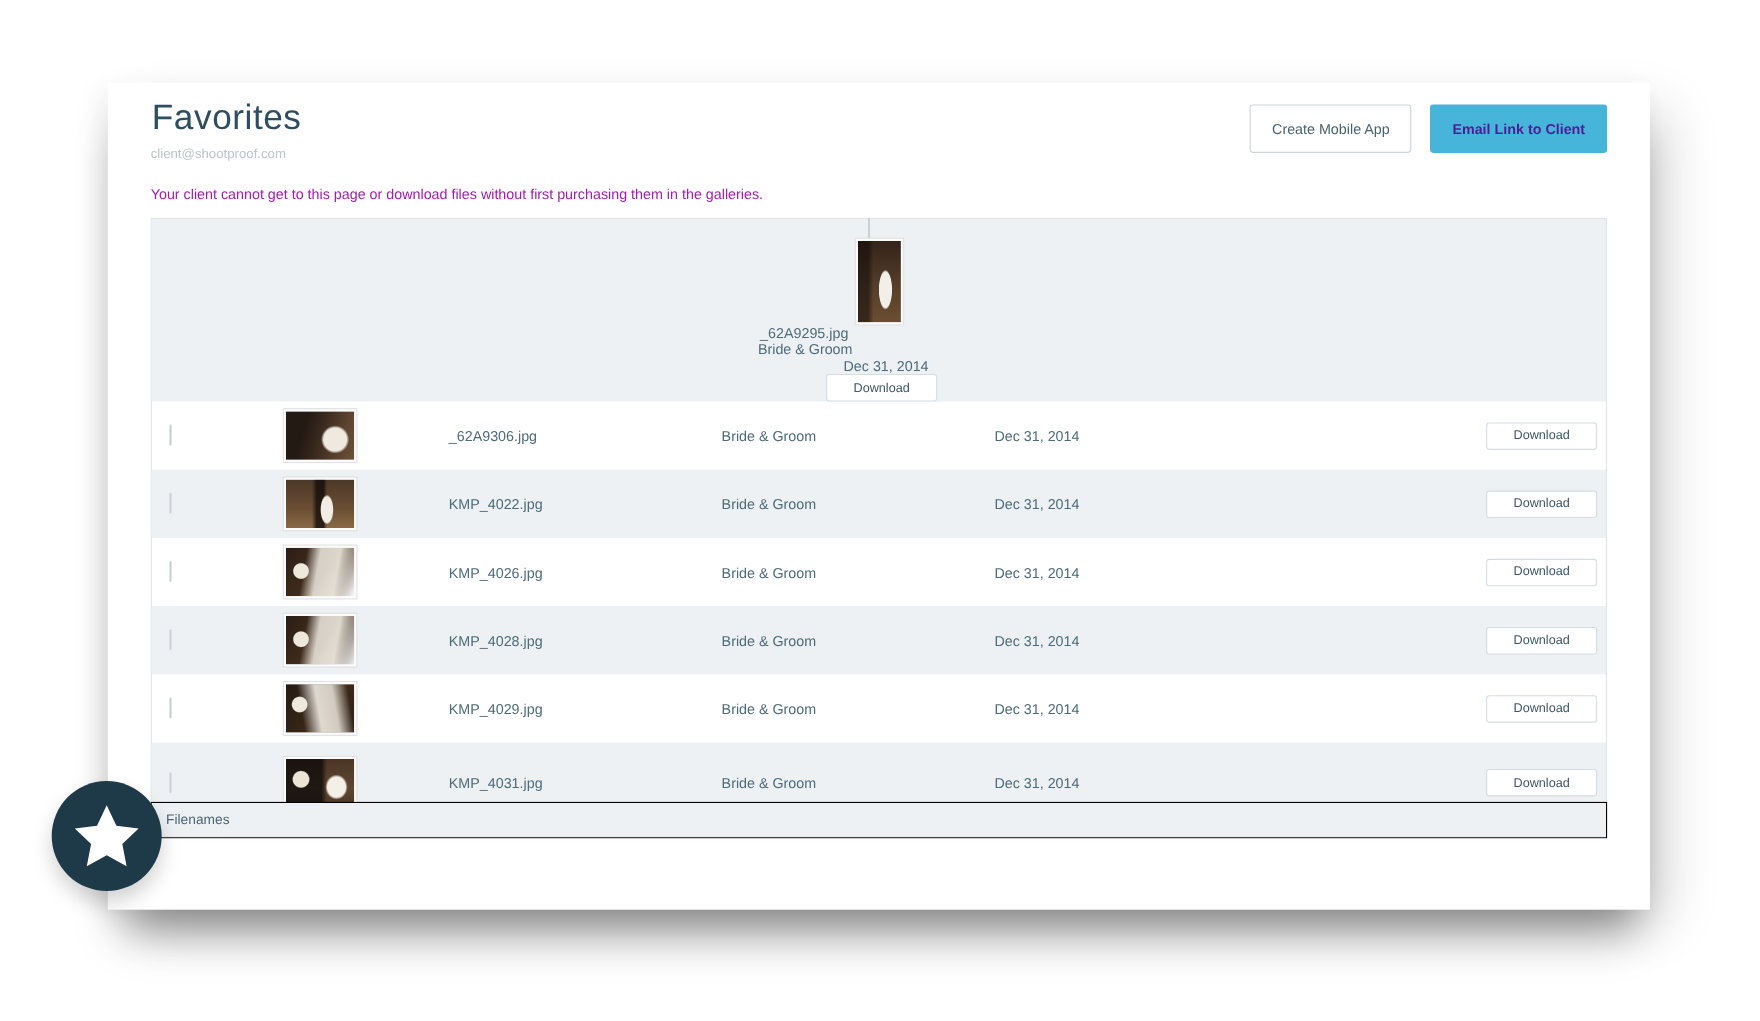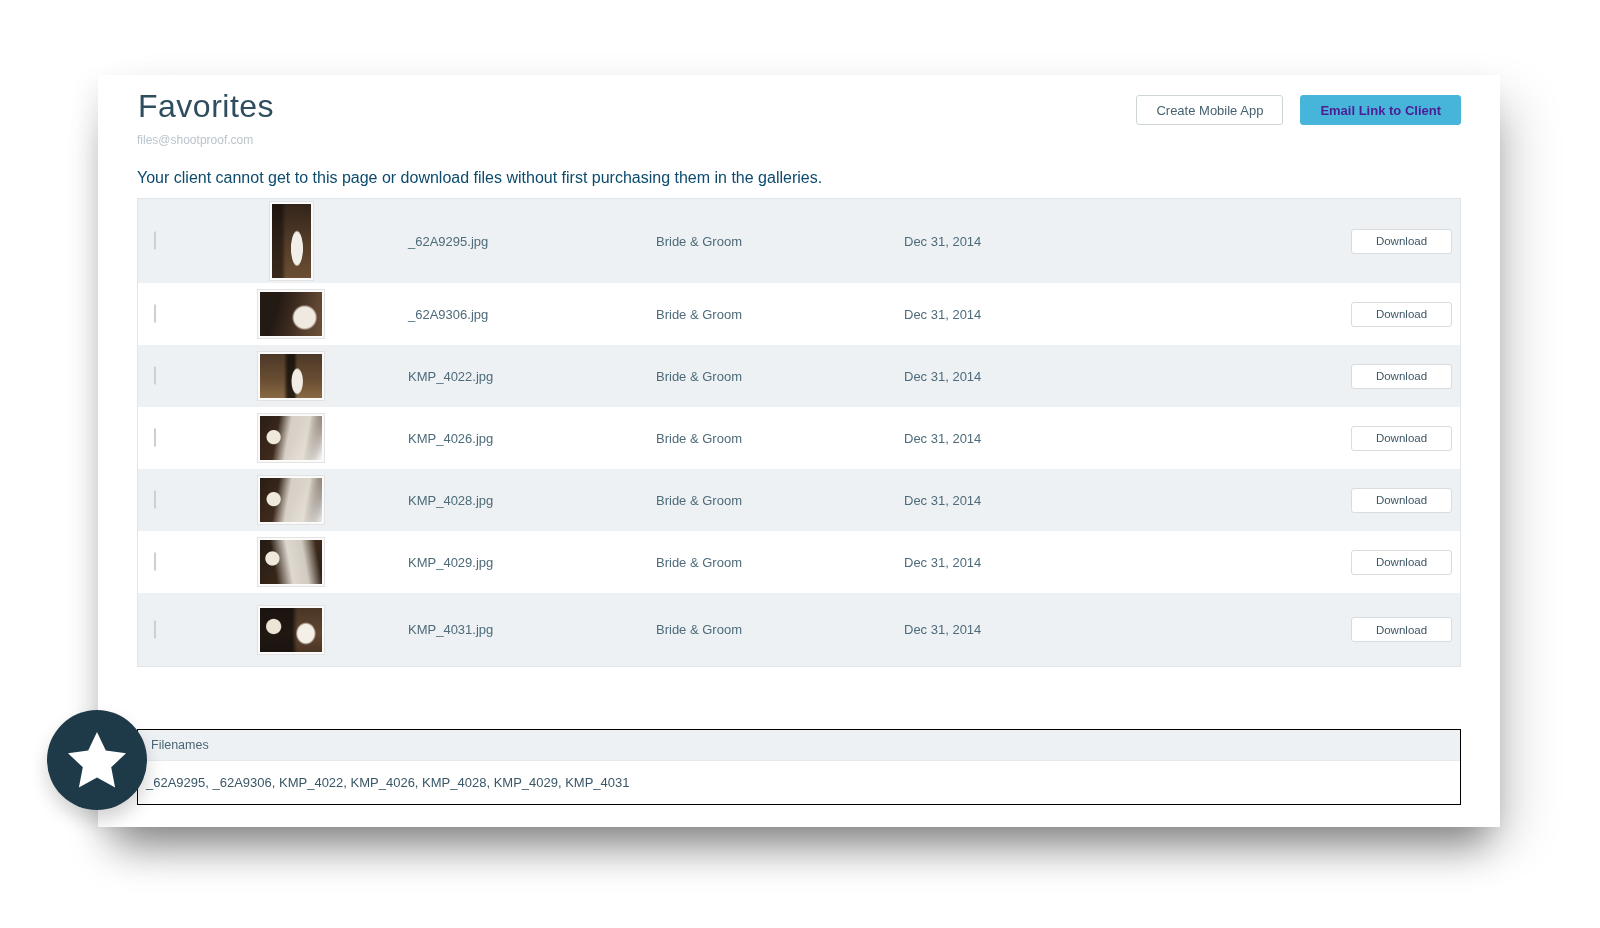--- a/index.html
+++ b/index.html
@@ -29,49 +29,49 @@
   }
   .page-subtitle {
     position: absolute; left: 39px; top: 58px;
     font-size: 12px; color: #bac4cb;
   }
   .top-actions {
     position: absolute; right: 39px; top: 20px;
     display: flex; gap: 17px;
   }
   .btn {
-    height: 30px; border-radius: 3px;
+    height: 44px; border-radius: 3px;
     font-size: 13px; padding: 4px 19px;
     display: inline-flex; align-items: center; justify-content: center;
     cursor: pointer; font-family: inherit;
   }
   .btn-outline {
     background: #ffffff; border: 1px solid #cdd5d9; color: #47616f;
   }
   .btn-primary {
     background: #47b4da; border: 1px solid #47b4da;
     color: #4c1d95; font-weight: bold;
   }
 
   .note {
     position: absolute; left: 39px; top: 94px;
-    font-size: 16px; color: #0c4a6e;
+    font-size: 13px; color: #a21caf;
   }
 
   
   .fav-table {
     position: absolute; left: 39px; top: 123px;
     width: 1324px;
     border: 1px solid #dfe5e8;
     background: #ffffff;
   }
   .t-row { display: flex; align-items: center; min-height: 62px; }
   .t-header { min-height: 37px; background: #ffffff; border-bottom: 1px solid #e4e9eb; }
   .t-row.stripe { background: #eef1f3; }
-  .t-row.tall { min-height: 84px; }
+  .t-row.tall { min-height: 84px; flex-direction: column; }
   .t-row.last { min-height: 73px; }
 
   .col-check { width: 53px; padding-left: 16px; flex: none; }
   .col-thumb { width: 200px; flex: none; display: flex; justify-content: center; }
   .col-filename { width: 250px; flex: none; padding-left: 17px; }
   .col-album { width: 250px; flex: none; padding-left: 15px; }
   .col-favorited { flex: 1; padding-left: 13px; }
   .col-download { width: 122px; flex: none; display: flex; justify-content: flex-end; padding-right: 8px; }
 
   .t-header .hlabel { font-size: 12.5px; font-weight: bold; color: #3d5766; }
@@ -150,21 +150,21 @@
     box-shadow: 0 10px 18px rgba(0,0,0,0.18);
   }
   .star-badge svg { display: block; }
 </style>
 </head>
 <body>
 
 <div class="card">
 
   <div class="page-title">Favorites</div>
-  <div class="page-subtitle">files@shootproof.com</div>
+  <div class="page-subtitle">client@shootproof.com</div>
 
   <div class="top-actions">
     <button class="btn btn-outline">Create Mobile App</button>
     <button class="btn btn-primary">Email Link to Client</button>
   </div>
 
   <div class="note">Your client cannot get to this page or download files without first purchasing them in the galleries.</div>
 
   <div class="fav-table">
 
@@ -257,21 +257,20 @@
       <div class="col-favorited cell-text">Dec 31, 2014</div>
       <div class="col-download">
           <button class="dl-btn">Download</button>
         </div>
     </div>
 
   </div>
 
   <div class="filenames-panel">
     <div class="filenames-header">Filenames</div>
-    <div class="filenames-body">_62A9295, _62A9306, KMP_4022, KMP_4026, KMP_4028, KMP_4029, KMP_4031</div>
   </div>
 
 </div>
 
 <div class="star-badge">
   <span>
     <svg width="62" height="60" viewBox="0 0 62 60">
       <polygon points="31,2 39.8,20.6 60,23.2 45.2,37.3 49.1,57.4 31,47.5 12.9,57.4 16.8,37.3 2,23.2 22.2,20.6" fill="#ffffff"></polygon>
     </svg>
   </span>

